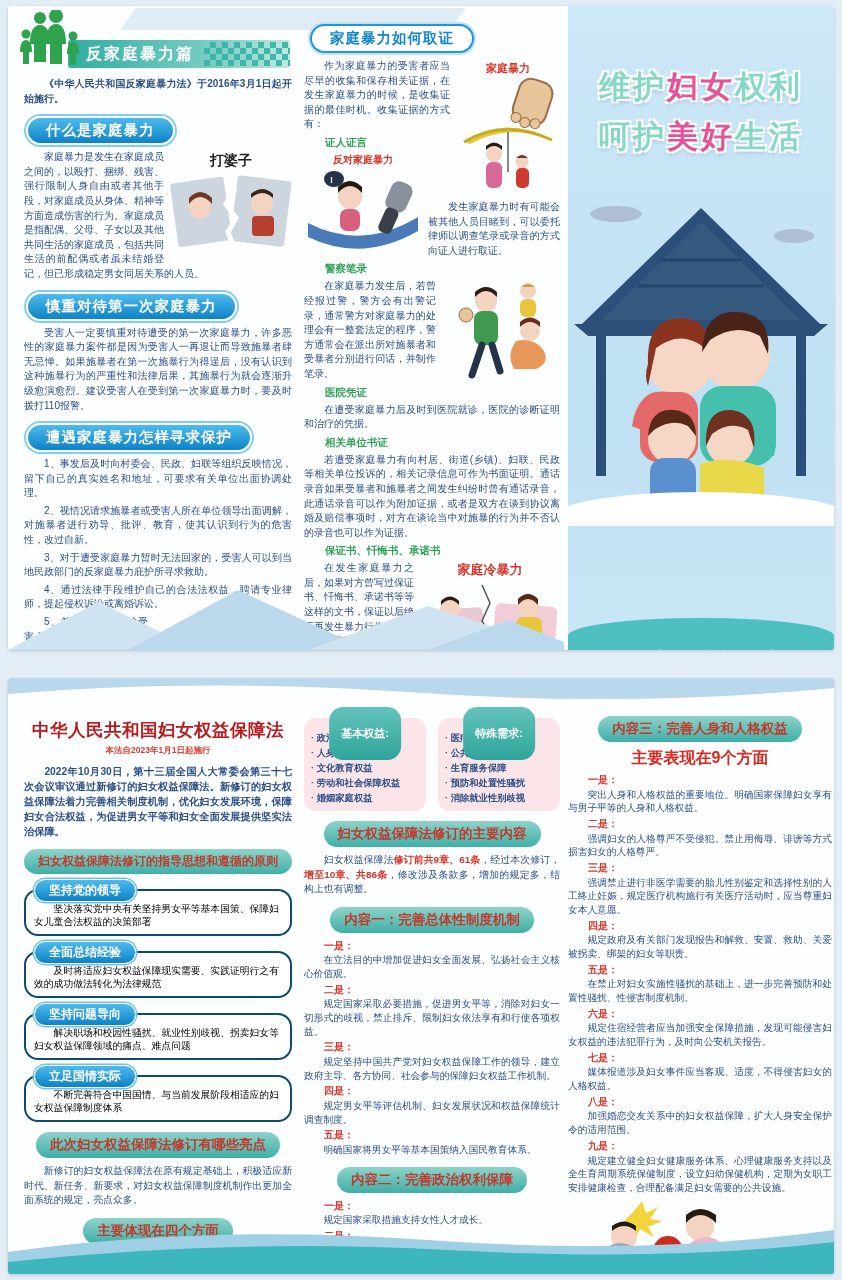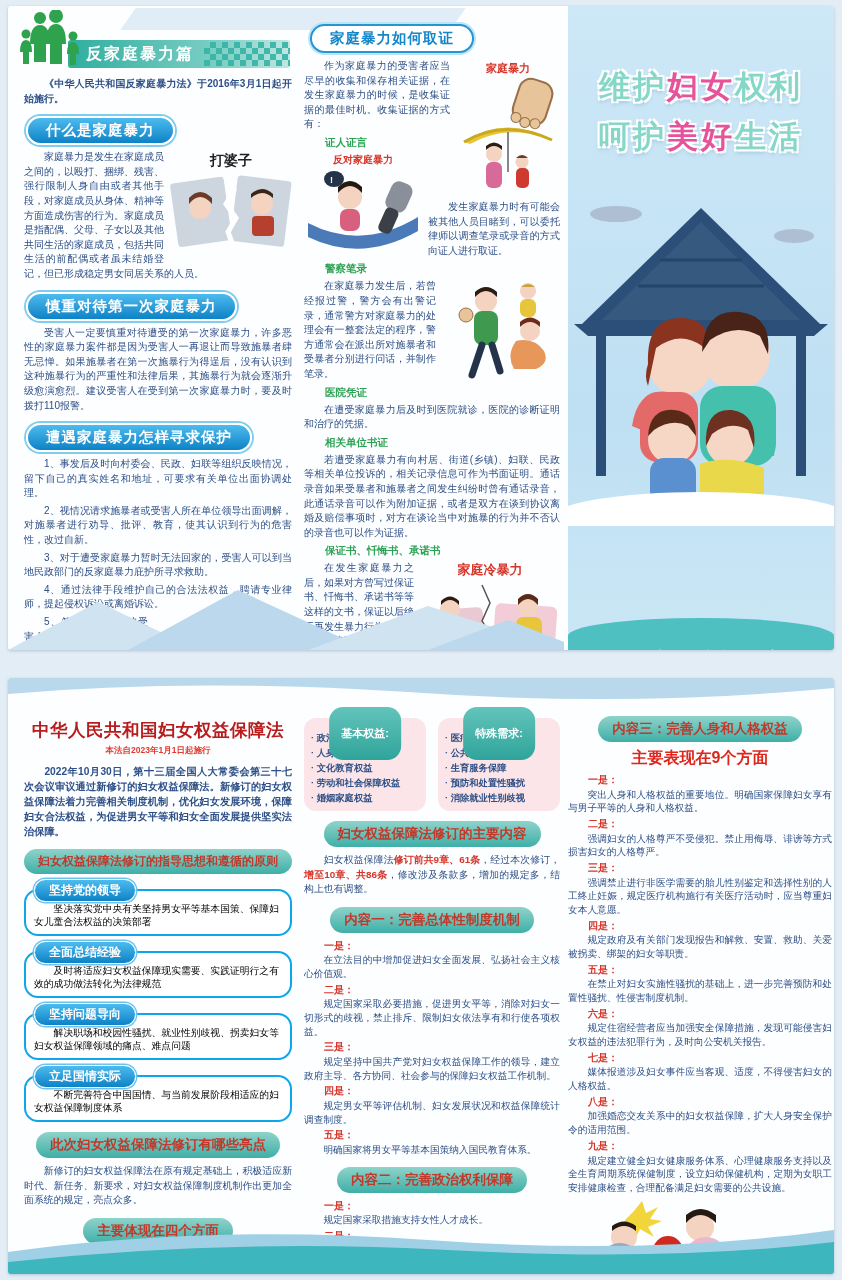--- a/index.html
+++ b/index.html
@@ -74,21 +74,21 @@
 
   .law-title{color:#b91c1c;font-size:17.5px;font-weight:bold;text-align:center;margin:0;letter-spacing:.5px;}
   .law-sub{color:#e23a2c;font-size:8.5px;text-align:center;font-weight:bold;margin:3px 0 8px;}
   .law-intro{font-weight:bold;font-size:10.2px;}
 
   .t-pill{display:block;width:max-content;max-width:100%;margin:10px auto 6px;
     background:linear-gradient(180deg,#8ed3ca,#3fafa7);color:#c0392b;font-weight:bold;
     font-size:12px;padding:4px 14px;border-radius:18px;box-sizing:border-box;}
   .t-pill.big{font-size:13.5px;}
 
-  .p-box{border:2px solid #0ea5e9;border-radius:14px;padding:5px 8px 5px;margin:15px 0 0;
+  .p-box{border:2px solid #0c4a6e;border-radius:14px;padding:5px 8px 5px;margin:15px 0 0;
     position:relative;background:#fff;}
   .p-box .label{position:absolute;top:-12px;left:8px;background:linear-gradient(180deg,#4cbbee,#0e82c6);
     color:#fff;font-weight:bold;font-size:12px;padding:2px 14px;border-radius:14px;
     border:1.5px solid #fff;box-shadow:0 0 0 1.5px #6cc4ee;}
   .p-box p{margin:7px 0 0;font-size:9.8px;}
 
   .pk-row{display:flex;gap:12px;justify-content:space-between;margin-top:14px;}
   .pk{background:#fbe5e8;border-radius:12px;padding:13px 7px 5px;position:relative;flex:1;}
   .pk .label{position:absolute;top:-11px;left:50%;transform:translateX(-50%);
     background:linear-gradient(180deg,#63c4bb,#2fa49b);color:#fff;font-weight:bold;

